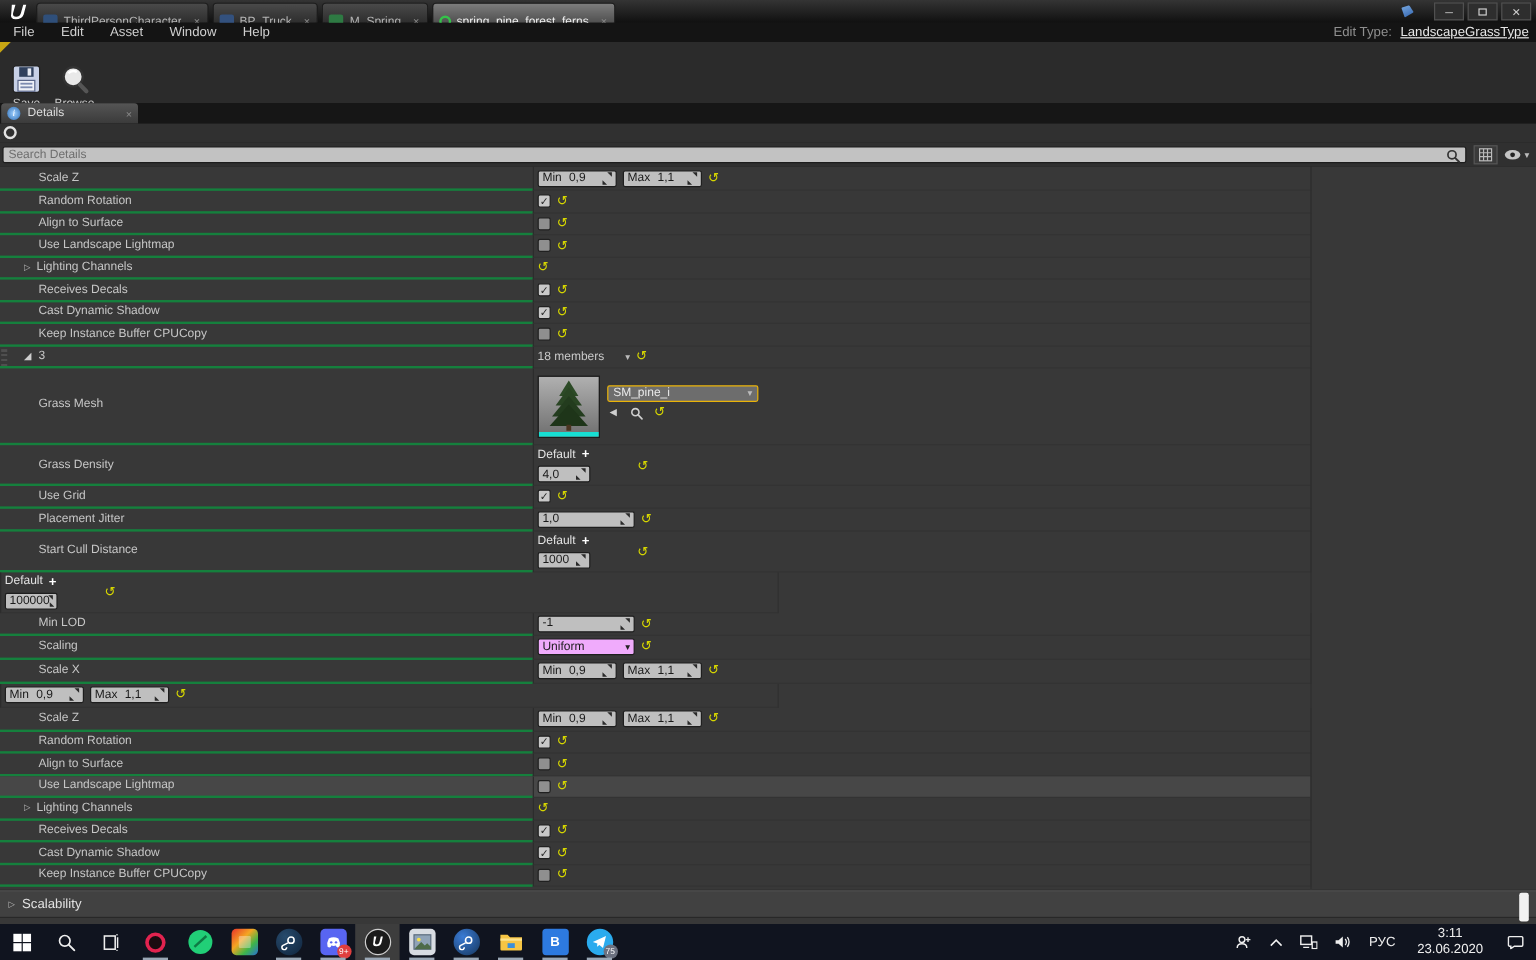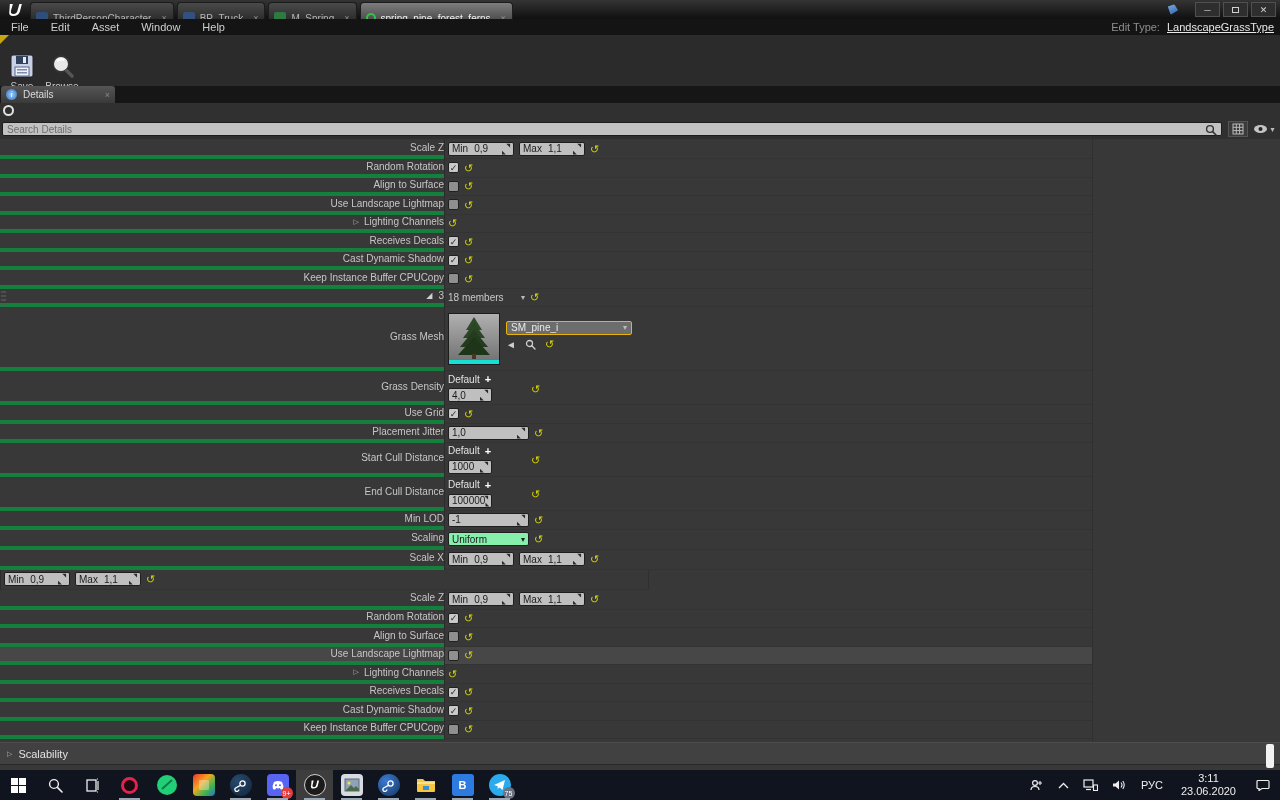--- a/index.html
+++ b/index.html
@@ -65,21 +65,21 @@
   .srch-mag { position:absolute; right:4px; top:1px; }
   #viewmode-btn { position:absolute; left:1228px; top:2px; width:20px; height:16px; background:#3a3a3a;
     border:1px solid #555; display:flex; align-items:center; justify-content:center; }
   #eye-btn { position:absolute; left:1251px; top:2px; width:26px; height:16px; display:flex; align-items:center;
     justify-content:center; color:#aaa; font-size:7px; gap:2px; }
 
   
   #props { position:absolute; left:0; top:139px; width:1280px; height:602px; background:#383838; overflow:hidden; }
   .prow { display:flex; align-items:center; position:relative; }
   .prow .cell-label { width:444px; flex:0 0 auto; padding-left:32px; color:#c6c6c6; font-size:10px;
-    display:flex; align-items:center; height:100%; border-bottom:4px solid #15803d;justify-content:flex-end; }
+    display:flex; align-items:center; height:100%; border-bottom:2px solid #15803d; }
   .prow .cell-value { width:648px; flex:0 0 auto; padding-left:3px; display:flex; align-items:center; gap:5px;
     height:100%; border-bottom:1px solid #333333; border-left:1px solid #2c2c2c; position:relative; }
   .prow .cell-right { flex:1; height:100%; border-left:1px solid #303030; }
   .prow.hl .cell-label, .prow.hl .cell-value { background:#474747; }
   .t-simple { height:18.5px; } .t-minmax { height:20px; } .t-array { height:18.5px; }
   .t-mesh { height:64px; } .t-defnum { height:34px; } .t-num { height:19px; } .t-dropdown { height:20px; }
   .t-mesh .cell-label { align-items:flex-start; padding-top:24px; }
   .exp-tri { color:#b8b8b8; font-size:7px; margin-right:5px; margin-left:-12px; }
   .arr-tri { color:#cfcfcf; font-size:8px; margin-right:6px; margin-left:-12px; }
   .grip { position:absolute; left:1px; top:2px; width:5px; height:14px; margin-right:2px;
@@ -92,21 +92,21 @@
   .spin::after { content:"◣"; position:absolute; bottom:-1px; left:0; font-size:5px; }
   .f-min, .f-max { width:66px; }
   .f-small { width:44px; } .f-wide { width:81px; }
   .reset { color:#d6d600; font-size:11px; line-height:10px; }
   .cb { width:11px; height:11px; border-radius:2px; border:1px solid #202020; background:#8f8f8f;
     display:flex; align-items:center; justify-content:center; }
   .cb.on { background:#c9c9c9; }
   .cb.on::after { content:"✓"; color:#2a2a2a; font-size:9px; }
   .members-txt { color:#c9c9c9; font-size:10px; width:68px; }
   .caret { color:#bbb; font-size:8px; }
-  .ddown { background:#86efac; border:1px solid #1e1e1e; border-radius:2px; height:14px; width:81px;
+  .ddown { background:#f0abfc; border:1px solid #1e1e1e; border-radius:2px; height:14px; width:81px;
     color:#1b1b1b; font-size:10px; display:flex; align-items:center; padding:0 3px;text-align:center; }
   .ddown .caret { margin-left:auto; color:#222; }
   .defcol { display:flex; flex-direction:column; gap:3px; }
   .defrow { color:#e3e3e3; font-size:10px; display:flex; align-items:center; gap:5px; }
   .defrow .plus { color:#fff; font-weight:bold; font-size:11px; }
   .defcol-reset { margin-left:34px; }
   .meshbox { display:flex; gap:6px; }
   .thumb { width:52px; height:52px; border:1px solid #1c1c1c; position:relative; overflow:hidden;
     background:linear-gradient(#b0b0b0,#6f6f6f); }
   .thumb .cyanbar { position:absolute; left:0; bottom:0; width:100%; height:4px; background:#17dfd3; }
@@ -450,23 +450,20 @@
           <span class="field f-small">
             <span>1000</span>
             <span class="spin"></span>
           </span>
         </span>
         <span class="defcol-reset"><span class="reset">↺</span></span>
       </div>
       <div class="cell-right"></div>
     </div>
     <div class="prow t-defnum">
-      <div class="cell-label">
-        <span>End Cull Distance</span>
-      </div>
       <div class="cell-value">
         <span class="defcol">
           <span class="defrow">
             <span>Default</span>
             <span class="plus">+</span>
           </span>
           <span class="field f-small">
             <span>100000</span>
             <span class="spin"></span>
           </span>

